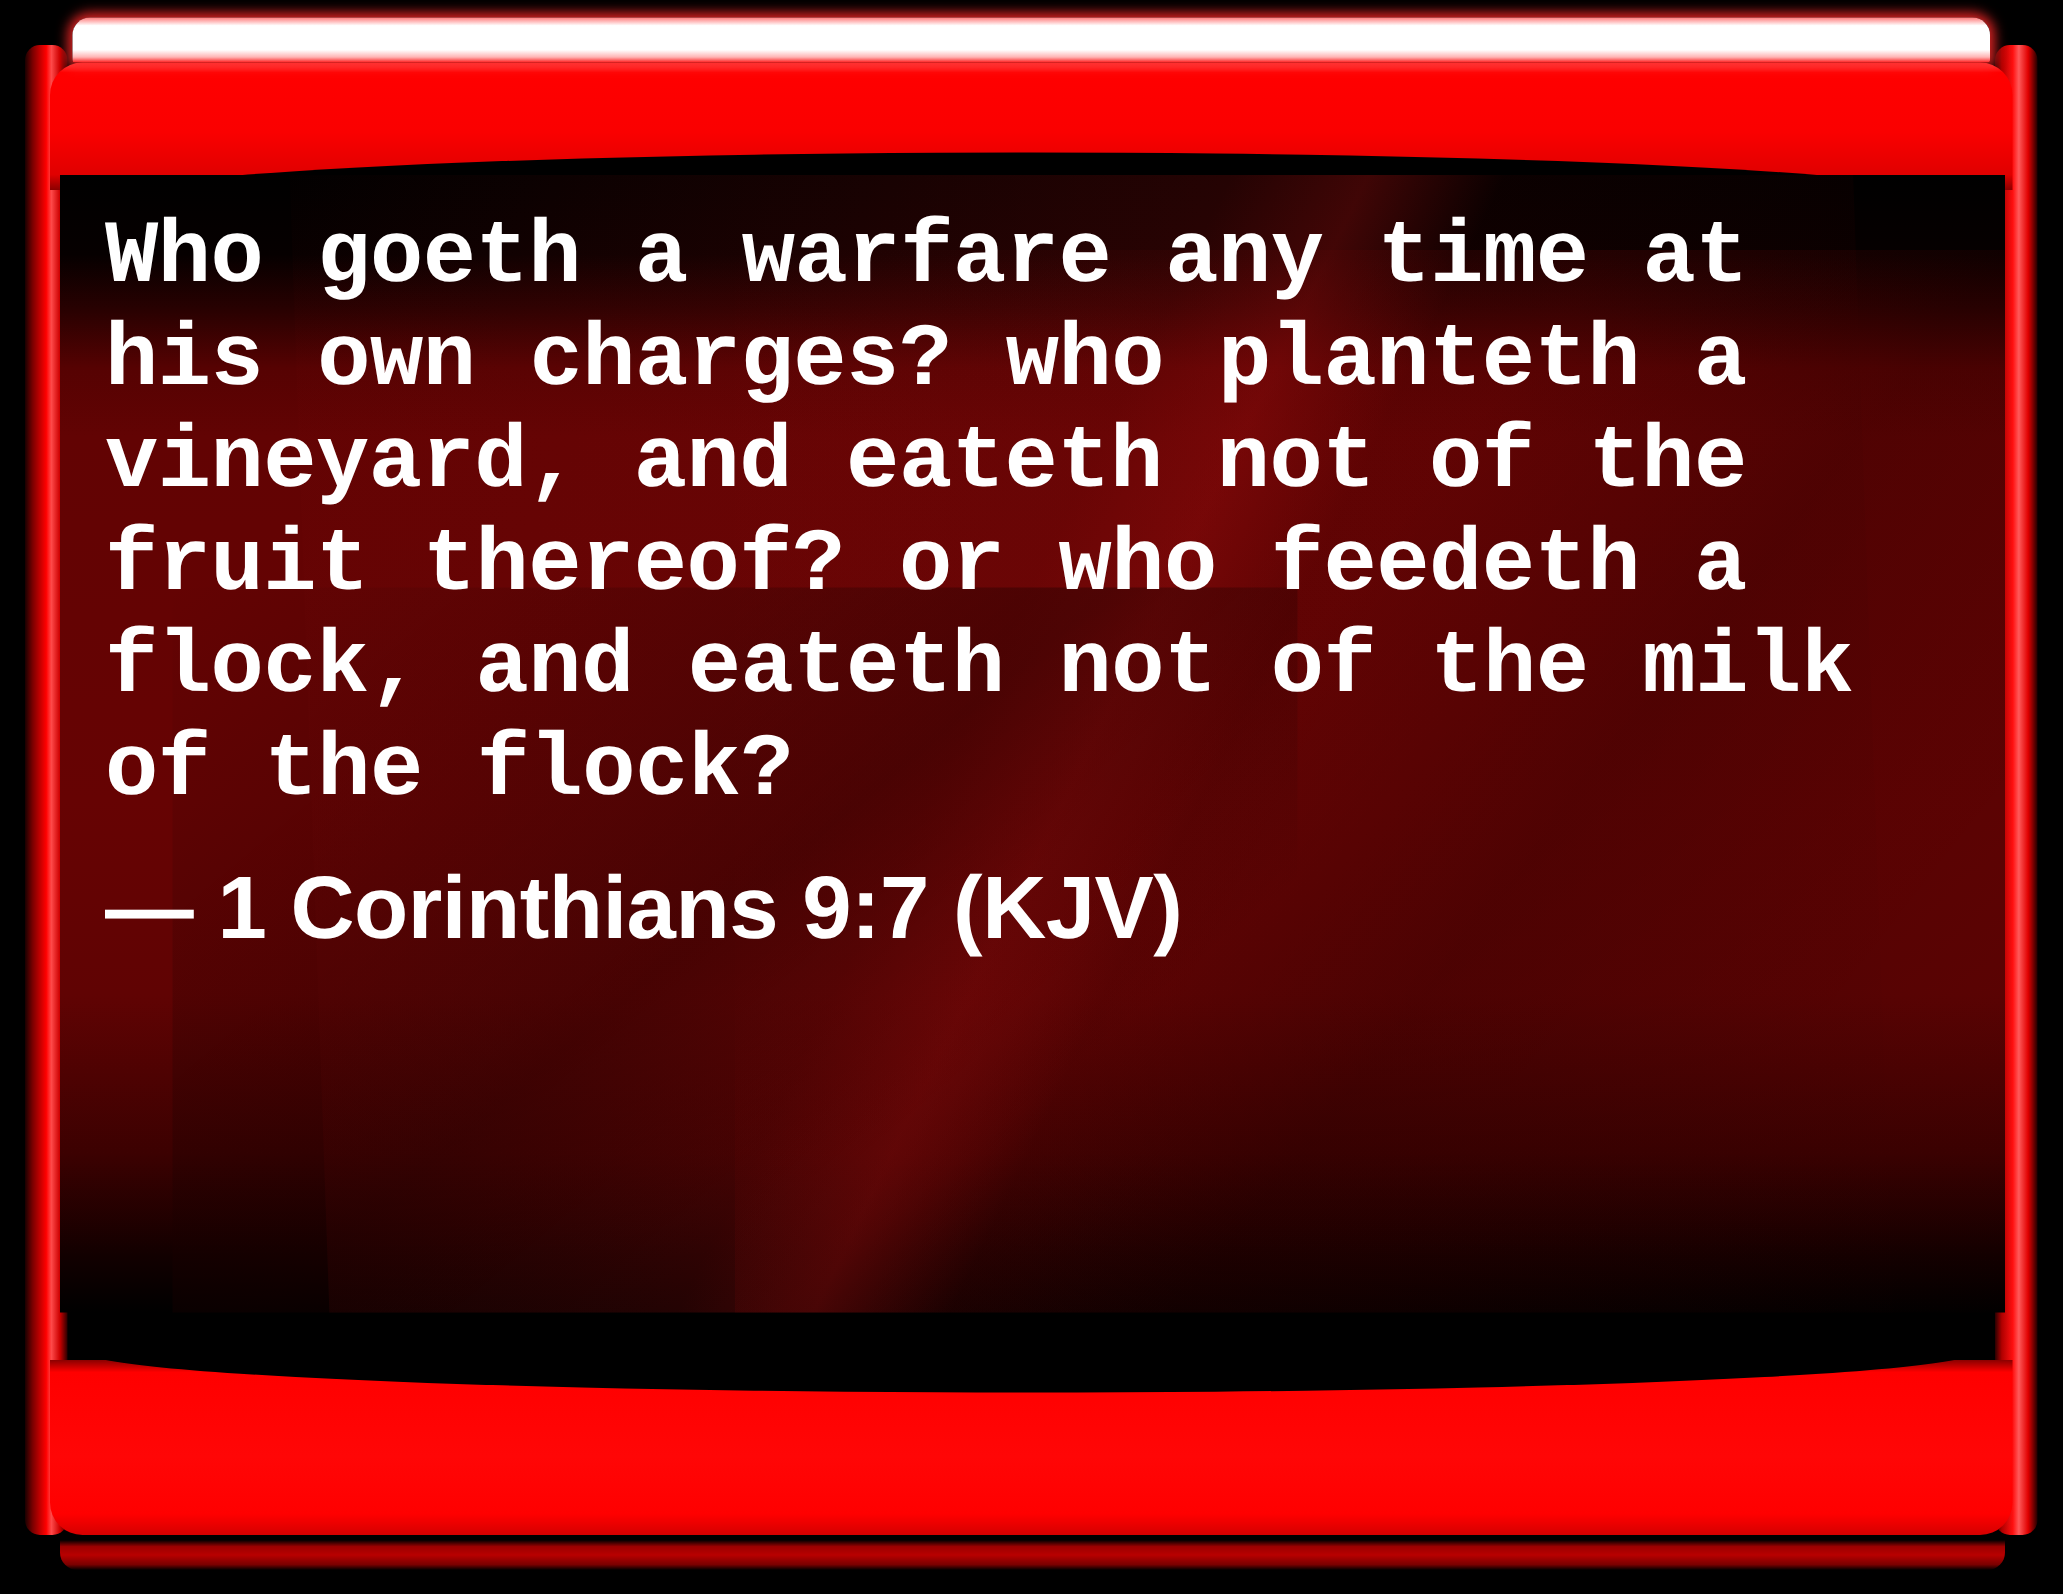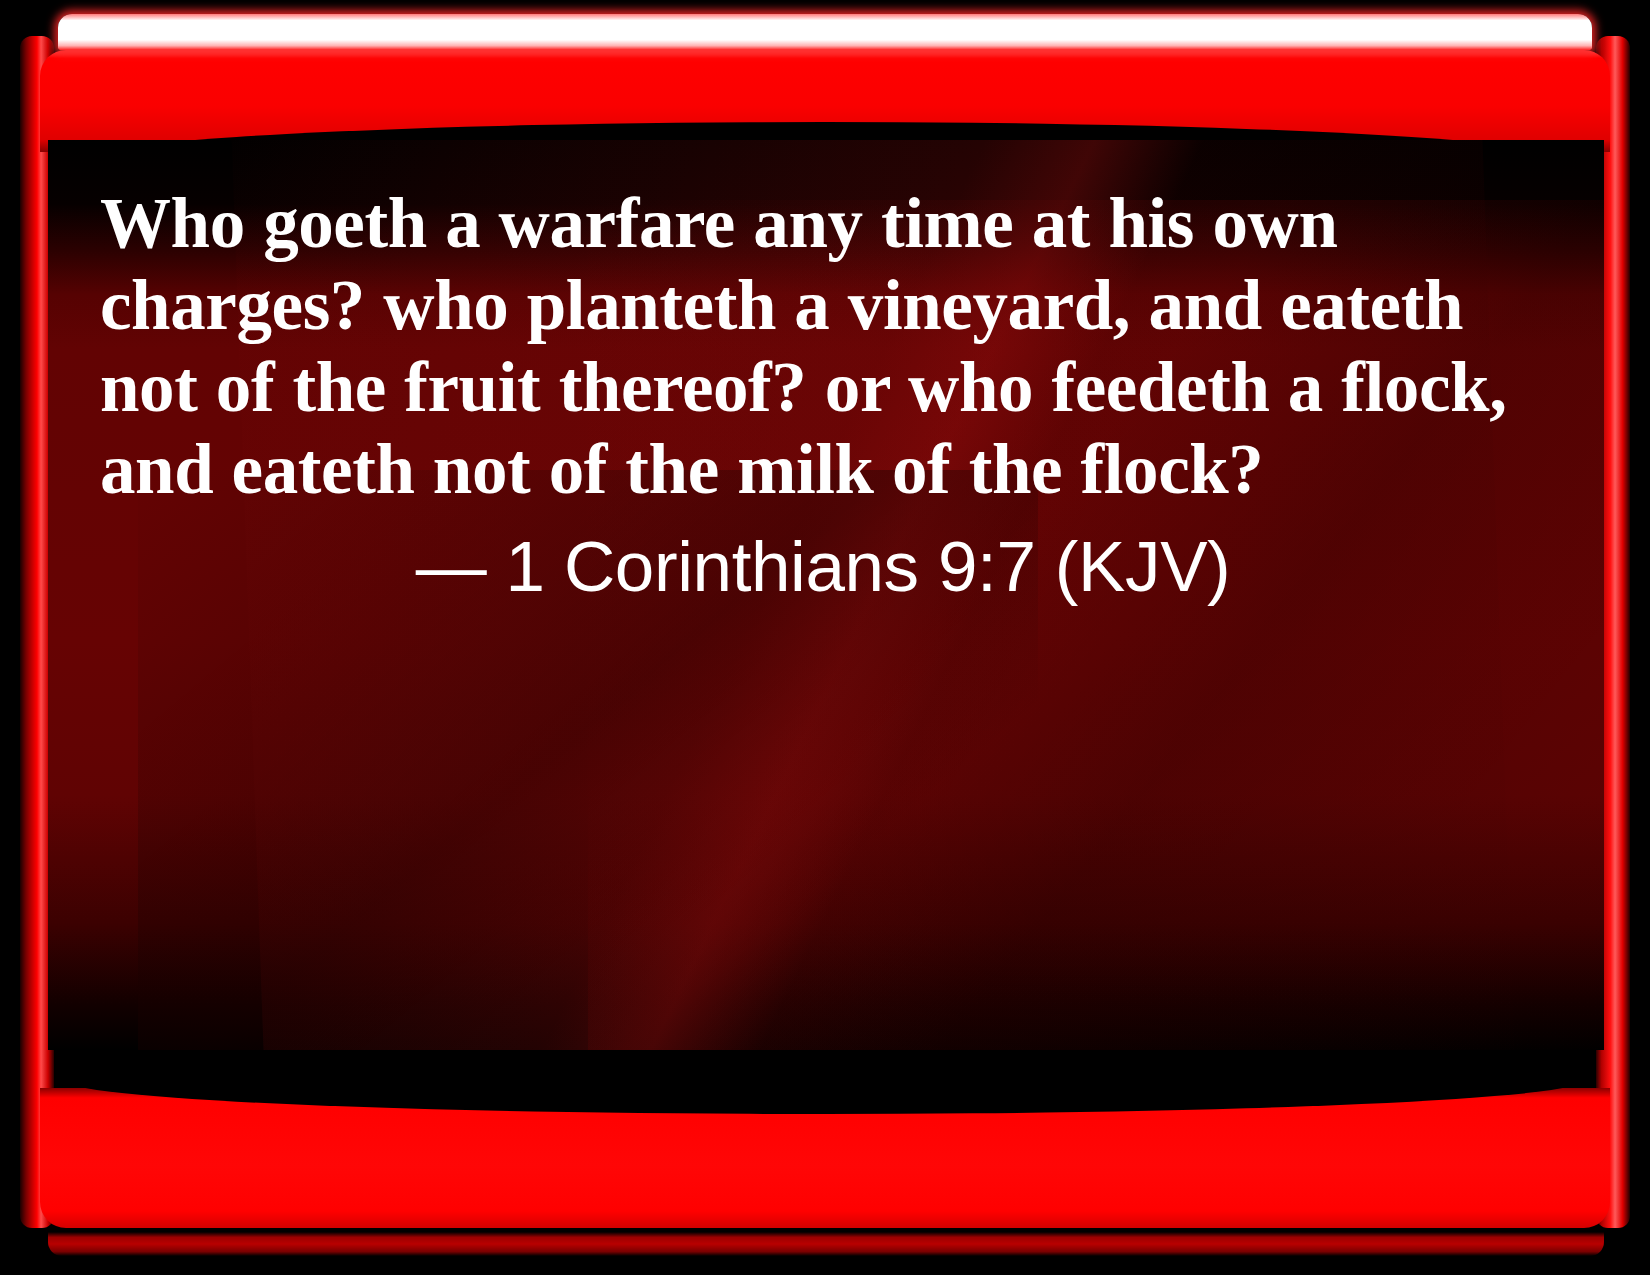--- a/index.html
+++ b/index.html
@@ -221,40 +221,40 @@
 
   
   .quote-block {
     position: absolute;
     left: 36px;
     top: 26px;
     width: 1484px;
   }
 
   .quote-text {
-    margin: 16px;
+    margin: 0;
     color: #ffffff;
-    font-family: Liberation Serif, serif;
+    font-family: Liberation Mono, monospace;
     font-weight: bold;
     font-size: 71px;
     line-height: 82px;
     letter-spacing: -0.4px;
     word-spacing: 1px;
     text-align: left;
   }
 
   .citation {
-    margin: 12px 0 0 0;
+    margin: 28px 0 0 0;
     color: #ffffff;
     font-family: "Liberation Sans Narrow", "Liberation Sans", "DejaVu Sans Condensed", "DejaVu Sans", sans-serif;
-    font-weight: normal;
+    font-weight: bold;
     font-size: 71px;
     line-height: 82px;
     letter-spacing: -0.4px;
-    text-align: center;
+    text-align: left;
     padding-right: 6px;
   }
 </style>
 </head>
 <body>
 
 <div id="slide">
 
   <div class="matte"></div>
 

